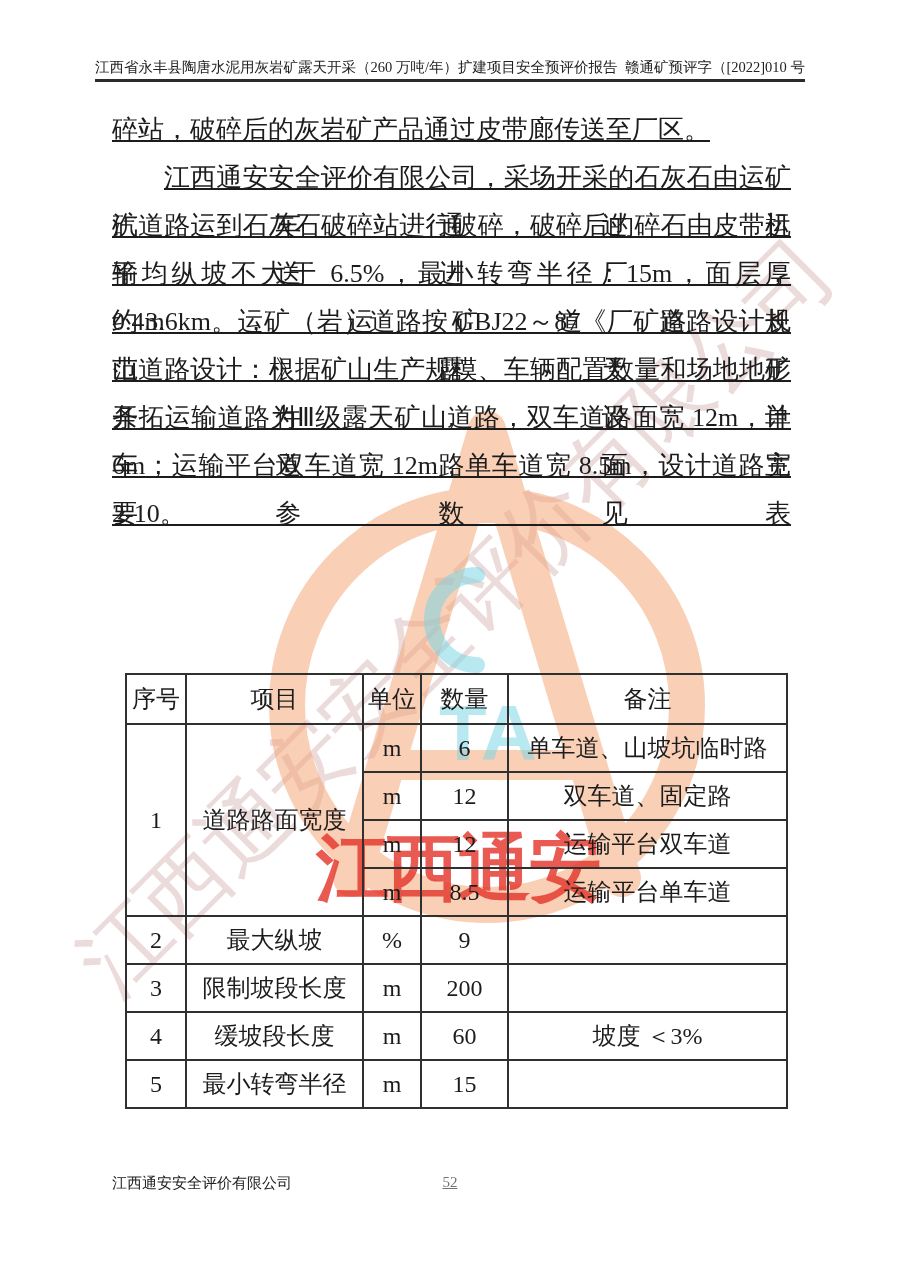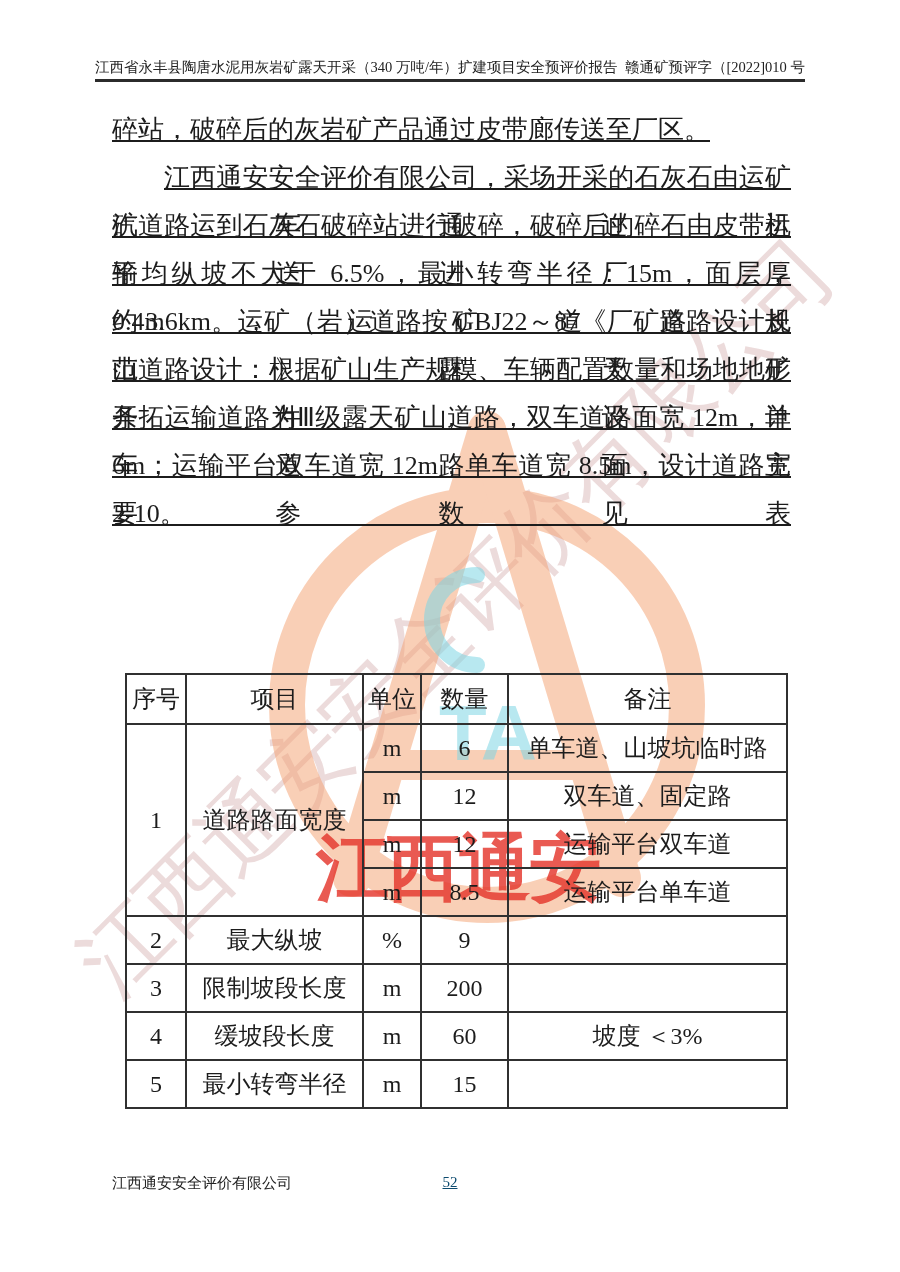--- a/index.html
+++ b/index.html
@@ -67,21 +67,21 @@
     overflow:hidden;
   }
   tr.hrow { height:50px; }
   tr.drow { height:48px; }
   .ftr-company {
     position:absolute; top:1174px; left:112px;
     font-size:15px; color:#222;
   }
   .ftr-page {
     position:absolute; top:1174px; left:0; right:0;
-    text-align:center; font-size:15px; color:#0c4a6e;text-decoration:underline;
+    text-align:center; font-size:15px; color:#737373;text-decoration:underline;
   }
 </style>
 </head>
 <body>
 
 <div class="page">
 
   <div class="wm-layer">
     <div class="wm-diagonal">江西通安安全评价有限公司</div>
 
@@ -97,21 +97,21 @@
         <text x="187" y="360" font-family="Liberation Sans, sans-serif" font-size="78" font-weight="bold" fill="#7FD6E4">TA</text>
       </g>
     </svg>
 
     <div class="wm-red">江西通安</div>
   </div>
 
   <div class="content">
 
     <div class="hdr">
-      <span>江西省永丰县陶唐水泥用灰岩矿露天开采（340 万吨/年）扩建项目安全预评价报告</span>
+      <span>江西省永丰县陶唐水泥用灰岩矿露天开采（260 万吨/年）扩建项目安全预评价报告</span>
       <span>赣通矿预评字（[2022]010 号</span>
     </div>
     <div class="hdr-rule"></div>
 
     <div class="body-text">
       <div class="bline">碎站，破碎后的灰岩矿产品通过皮带廊传送至厂区。</div>
       <div class="bline fill indent">江西通安安全评价有限公司，采场开采的石灰石由运矿汽车通过运</div>
       <div class="bline fill">矿道路运到石灰石破碎站进行破碎，破碎后的碎石由皮带机输送进厂，</div>
       <div class="bline fill">平均纵坡不大于 6.5%，最小转弯半径：15m，面层厚 0.4m，运矿道路长</div>
       <div class="bline fill">约 3.6km。运矿（岩）道路按 GBJ22～87《厂矿道路设计规范》露天矿</div>

